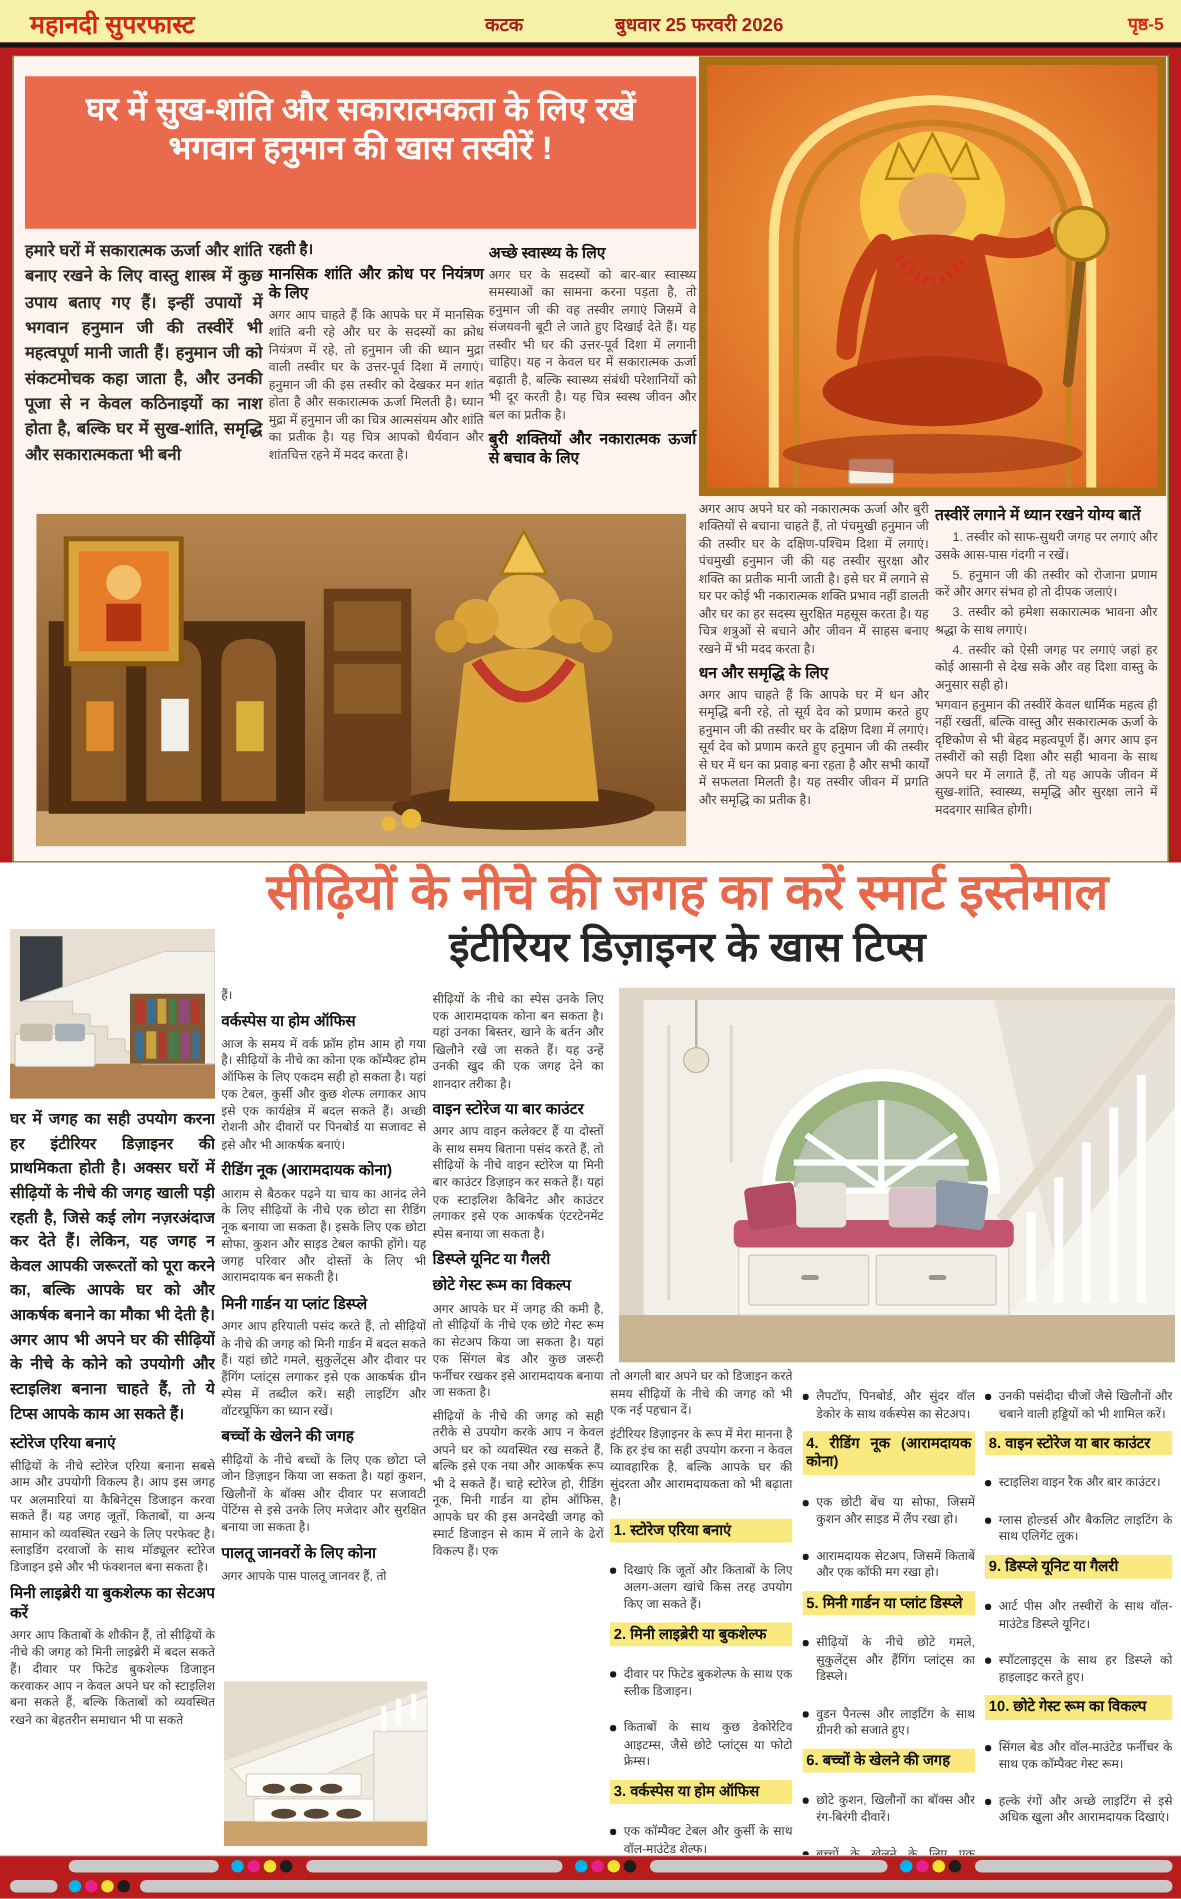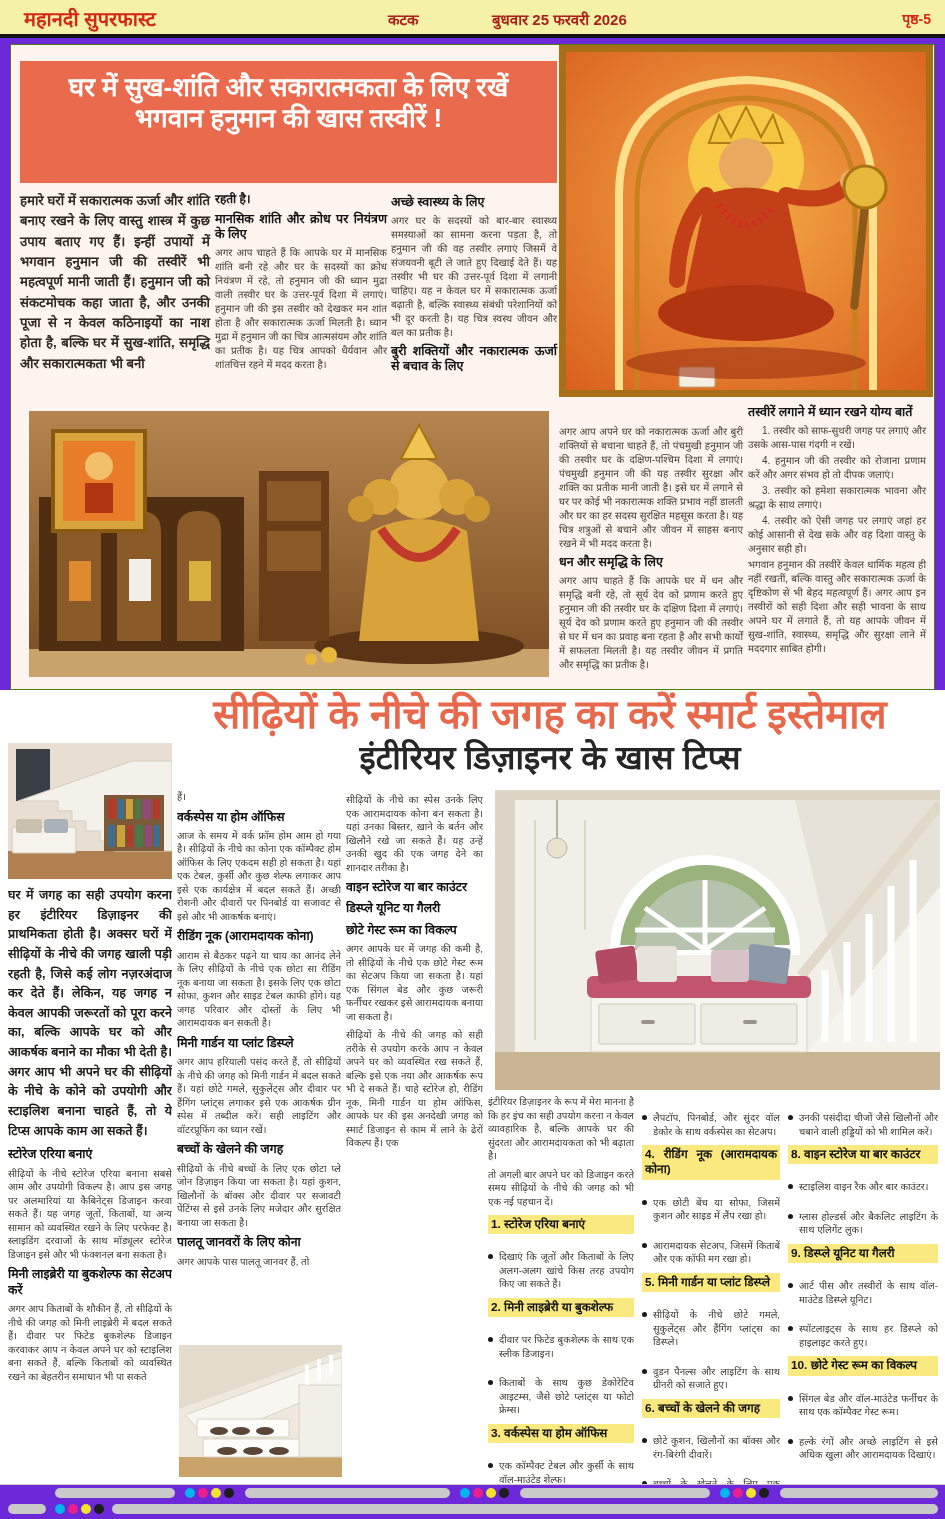--- a/index.html
+++ b/index.html
@@ -1,16 +1,16 @@
 <!DOCTYPE html>
 <html lang="hi"><head>
 <meta charset="utf-8">
 <style>
   html,body{margin:0;padding:0;background:#ffffff;}
-  .page{position:relative;width:945px;height:1519px;background:#6d28d9;overflow:hidden;
+  .page{position:relative;width:945px;height:1519px;background:#b91c1c;overflow:hidden;
         font-family:"Liberation Sans","DejaVu Sans",sans-serif;color:#3c362f;}
   
   .masthead{position:absolute;left:0;top:0;width:945px;height:34px;background:#f5f1a6;}
   .masthead .paper{position:absolute;left:24px;top:5px;font-size:20px;font-weight:bold;color:#d32718;}
   .masthead .city{position:absolute;left:388px;top:9px;font-size:15px;font-weight:bold;color:#a8221a;}
   .masthead .date{position:absolute;left:492px;top:9px;font-size:15px;font-weight:bold;color:#a8221a;}
   .masthead .pageno{position:absolute;right:14px;top:9px;font-size:14px;font-weight:bold;color:#d32718;}
   .top-rule{position:absolute;left:0;top:34px;width:945px;height:4px;background:#141414;}
   
   .article1{position:absolute;left:10px;top:44px;width:923px;height:644px;background:#fdf4ef;
@@ -19,21 +19,21 @@
                text-align:center;color:#fff;}
   .a1-headline .kicker{margin-top:10px;font-size:26px;font-weight:bold;line-height:1.25;}
   .a1-headline .head{font-size:26px;font-weight:bold;line-height:1.15;}
   .a1col{position:absolute;font-size:10px;line-height:1.4;color:#463c33;text-align:justify;}
   .a1col p{margin:0 0 4px 0;}
   .a1col h3{margin:4px 0 3px 0;font-size:12.5px;line-height:1.25;color:#141414;}
   .c1{left:9px;top:146px;width:190px;font-size:13.2px;line-height:1.54;font-weight:bold;color:#2e2923;}
   .c2{left:204px;top:146px;width:172px;}
   .c2 .lead{font-weight:bold;font-size:12px;color:#141414;}
   .c3{left:380px;top:146px;width:166px;}
-  .c4{left:548px;top:356px;width:184px;margin-top:24px;}
+  .c4{left:548px;top:356px;width:184px;}
   .c5{left:737px;top:356px;width:178px;}
   .c5 .numitem{text-indent:14px;margin-bottom:2px;}
   .img-a{position:absolute;left:548px;top:0;width:374px;height:352px;margin:0;}
   .img-b{position:absolute;left:18px;top:366px;width:520px;height:266px;margin:0;}
   figure{padding:0;}
   
   .article2{position:absolute;left:0;top:690px;width:945px;height:794px;background:#fff;}
   .a2-head1{position:absolute;left:160px;top:2px;width:780px;text-align:center;
             font-size:40px;font-weight:bold;color:#e8684b;line-height:1.1;}
   .a2-head2{position:absolute;left:160px;top:50px;width:780px;text-align:center;
@@ -170,21 +170,21 @@
 
     <div class="a1col c4">
       <p>अगर आप अपने घर को नकारात्मक ऊर्जा और बुरी शक्तियों से बचाना चाहते हैं, तो पंचमुखी हनुमान जी की तस्वीर घर के दक्षिण-पश्चिम दिशा में लगाएं। पंचमुखी हनुमान जी की यह तस्वीर सुरक्षा और शक्ति का प्रतीक मानी जाती है। इसे घर में लगाने से घर पर कोई भी नकारात्मक शक्ति प्रभाव नहीं डालती और घर का हर सदस्य सुरक्षित महसूस करता है। यह चित्र शत्रुओं से बचाने और जीवन में साहस बनाए रखने में भी मदद करता है।</p>
       <h3>धन और समृद्धि के लिए</h3>
       <p>अगर आप चाहते हैं कि आपके घर में धन और समृद्धि बनी रहे, तो सूर्य देव को प्रणाम करते हुए हनुमान जी की तस्वीर घर के दक्षिण दिशा में लगाएं। सूर्य देव को प्रणाम करते हुए हनुमान जी की तस्वीर से घर में धन का प्रवाह बना रहता है और सभी कार्यों में सफलता मिलती है। यह तस्वीर जीवन में प्रगति और समृद्धि का प्रतीक है।</p>
     </div>
 
     <div class="a1col c5">
       <h3>तस्वीरें लगाने में ध्यान रखने योग्य बातें</h3>
       <p class="numitem">1. तस्वीर को साफ-सुथरी जगह पर लगाएं और उसके आस-पास गंदगी न रखें।</p>
-      <p class="numitem">4. हनुमान जी की तस्वीर को रोजाना प्रणाम करें और अगर संभव हो तो दीपक जलाएं।</p>
+      <p class="numitem">5. हनुमान जी की तस्वीर को रोजाना प्रणाम करें और अगर संभव हो तो दीपक जलाएं।</p>
       <p class="numitem">3. तस्वीर को हमेशा सकारात्मक भावना और श्रद्धा के साथ लगाएं।</p>
       <p class="numitem">4. तस्वीर को ऐसी जगह पर लगाएं जहां हर कोई आसानी से देख सके और वह दिशा वास्तु के अनुसार सही हो।</p>
       <p>भगवान हनुमान की तस्वीरें केवल धार्मिक महत्व ही नहीं रखतीं, बल्कि वास्तु और सकारात्मक ऊर्जा के दृष्टिकोण से भी बेहद महत्वपूर्ण हैं। अगर आप इन तस्वीरों को सही दिशा और सही भावना के साथ अपने घर में लगाते हैं, तो यह आपके जीवन में सुख-शांति, स्वास्थ्य, समृद्धि और सुरक्षा लाने में मददगार साबित होगी।</p>
     </div>
   </section>
 
   <section class="article2">
 
     <div class="a2-head1">सीढ़ियों के नीचे की जगह का करें स्मार्ट इस्तेमाल</div>
     <div class="a2-head2">इंटीरियर डिज़ाइनर के खास टिप्स</div>
@@ -303,29 +303,30 @@
       <p>अगर आप हरियाली पसंद करते हैं, तो सीढ़ियों के नीचे की जगह को मिनी गार्डन में बदल सकते हैं। यहां छोटे गमले, सुकुलेंट्स और दीवार पर हैंगिंग प्लांट्स लगाकर इसे एक आकर्षक ग्रीन स्पेस में तब्दील करें। सही लाइटिंग और वॉटरप्रूफिंग का ध्यान रखें।</p>
       <h4>बच्चों के खेलने की जगह</h4>
       <p>सीढ़ियों के नीचे बच्चों के लिए एक छोटा प्ले जोन डिज़ाइन किया जा सकता है। यहां कुशन, खिलौनों के बॉक्स और दीवार पर सजावटी पेंटिंग्स से इसे उनके लिए मजेदार और सुरक्षित बनाया जा सकता है।</p>
       <h4>पालतू जानवरों के लिए कोना</h4>
       <p>अगर आपके पास पालतू जानवर हैं, तो</p>
     </div>
 
     <div class="a2col col3">
       <p>सीढ़ियों के नीचे का स्पेस उनके लिए एक आरामदायक कोना बन सकता है। यहां उनका बिस्तर, खाने के बर्तन और खिलौने रखे जा सकते हैं। यह उन्हें उनकी खुद की एक जगह देने का शानदार तरीका है।</p>
       <h4>वाइन स्टोरेज या बार काउंटर</h4>
+      <p>अगर आप वाइन कलेक्टर हैं या दोस्तों के साथ समय बिताना पसंद करते हैं, तो सीढ़ियों के नीचे वाइन स्टोरेज या मिनी बार काउंटर डिज़ाइन कर सकते हैं। यहां एक स्टाइलिश कैबिनेट और काउंटर लगाकर इसे एक आकर्षक एंटरटेनमेंट स्पेस बनाया जा सकता है।</p>
       <h4>डिस्प्ले यूनिट या गैलरी</h4>
       <h4>छोटे गेस्ट रूम का विकल्प</h4>
       <p>अगर आपके घर में जगह की कमी है, तो सीढ़ियों के नीचे एक छोटे गेस्ट रूम का सेटअप किया जा सकता है। यहां एक सिंगल बेड और कुछ जरूरी फर्नीचर रखकर इसे आरामदायक बनाया जा सकता है।</p>
       <p>सीढ़ियों के नीचे की जगह को सही तरीके से उपयोग करके आप न केवल अपने घर को व्यवस्थित रख सकते हैं, बल्कि इसे एक नया और आकर्षक रूप भी दे सकते हैं। चाहे स्टोरेज हो, रीडिंग नूक, मिनी गार्डन या होम ऑफिस, आपके घर की इस अनदेखी जगह को स्मार्ट डिजाइन से काम में लाने के ढेरों विकल्प हैं। एक</p>
     </div>
 
     <div class="a2col col4">
+      <p>तो अगली बार अपने घर को डिजाइन करते समय सीढ़ियों के नीचे की जगह को भी एक नई पहचान दें।</p>
       <p>इंटीरियर डिज़ाइनर के रूप में मेरा मानना है कि हर इंच का सही उपयोग करना न केवल व्यावहारिक है, बल्कि आपके घर की सुंदरता और आरामदायकता को भी बढ़ाता है।</p>
-      <p>तो अगली बार अपने घर को डिजाइन करते समय सीढ़ियों के नीचे की जगह को भी एक नई पहचान दें।</p>
       <span class="tip-title">1. स्टोरेज एरिया बनाएं</span>
       <div class="bullet"><span class="dot"></span><span>दिखाएं कि जूतों और किताबों के लिए अलग-अलग खांचे किस तरह उपयोग किए जा सकते हैं।</span></div>
       <span class="tip-title">2. मिनी लाइब्रेरी या बुकशेल्फ</span>
       <div class="bullet"><span class="dot"></span><span>दीवार पर फिटेड बुकशेल्फ के साथ एक स्लीक डिजाइन।</span></div>
       <div class="bullet"><span class="dot"></span><span>किताबों के साथ कुछ डेकोरेटिव आइटम्स, जैसे छोटे प्लांट्स या फोटो फ्रेम्स।</span></div>
       <span class="tip-title">3. वर्कस्पेस या होम ऑफिस</span>
       <div class="bullet"><span class="dot"></span><span>एक कॉम्पैक्ट टेबल और कुर्सी के साथ वॉल-माउंटेड शेल्फ।</span></div>
     </div>
 
     <div class="a2col col5">

